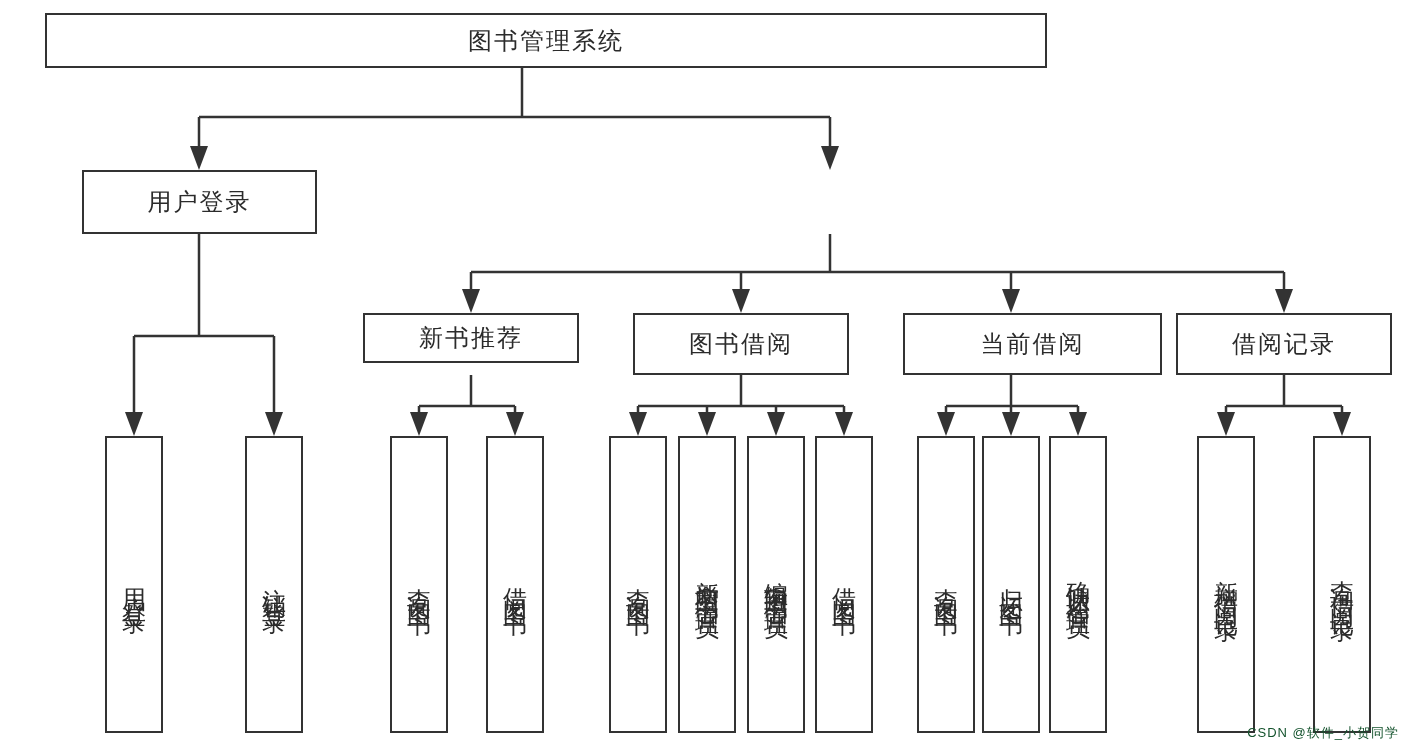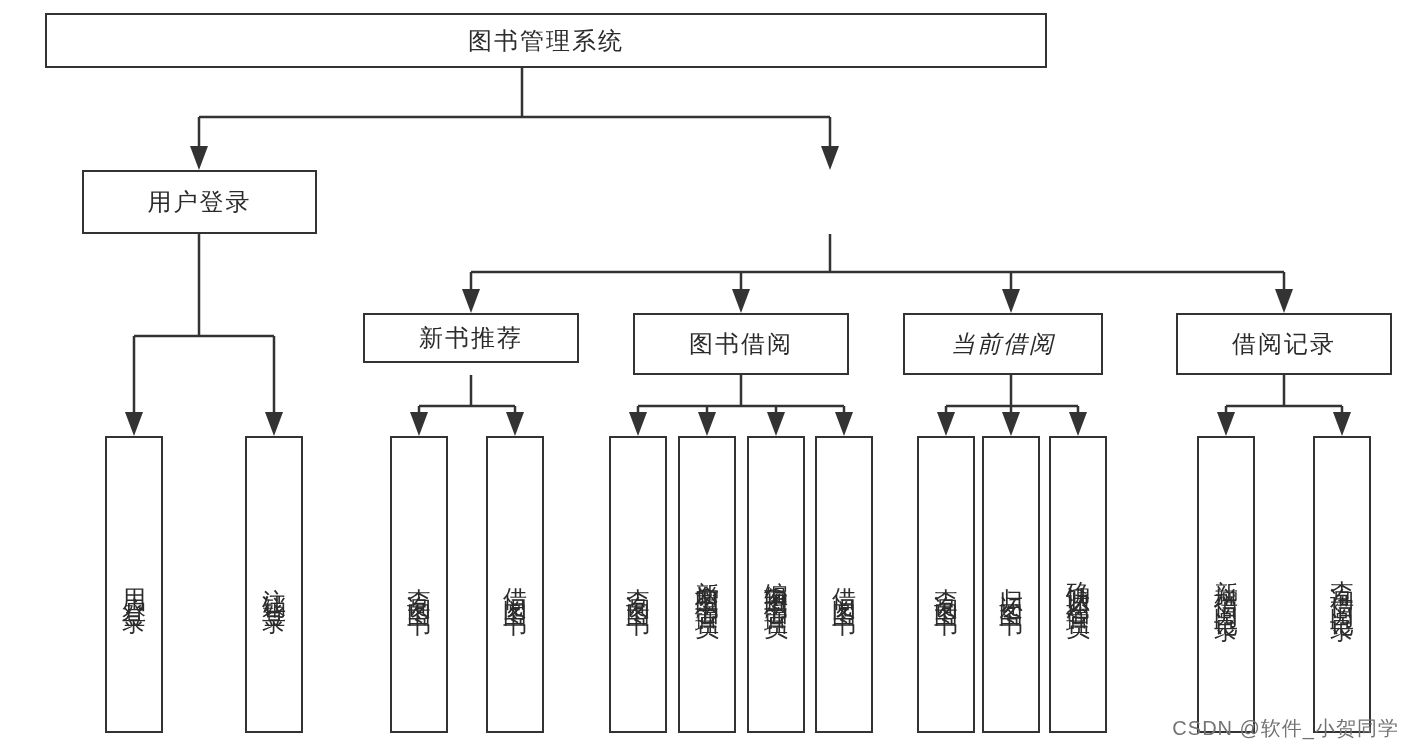--- a/index.html
+++ b/index.html
@@ -51,23 +51,23 @@
     font-size: 24px;
     letter-spacing: 8px;
     color: #2b2b2b;
     line-height: 1;
     white-space: nowrap;
   }
   .watermark {
     position: absolute;
     right: 6px;
     bottom: 5px;
-    font-size: 20px;
+    font-size: 13px;
     letter-spacing: 1px;
-    color: #737373;
+    color: #14532d;
     z-index: 5;
     white-space: nowrap;
   }
 </style>
 </head>
 <body>
 
 <div class="canvas">
 
   <svg class="connectors" viewBox="0 0 1405 747" xmlns="http://www.w3.org/2000/svg">
@@ -109,21 +109,21 @@
       <polygon points="1333,412 1351,412 1342,436"></polygon>
     </g>
   </svg>
 
   <div class="box" style="left:21px; top:13px; width:1002px; height:55px;margin-left:24px;">图书管理系统</div>
 
   <div class="box" style="left:82px; top:170px; width:235px; height:64px;">用户登录</div>
 
   <div class="box" style="left:363px; top:313px; width:216px; height:50px;">新书推荐</div>
   <div class="box" style="left:633px; top:313px; width:216px; height:62px;">图书借阅</div>
-  <div class="box" style="left:903px; top:313px; width:200px; height:62px;font-style:italic;">当前借阅</div>
+  <div class="box" style="left:903px; top:313px; width:259px; height:62px;">当前借阅</div>
   <div class="box" style="left:1176px; top:313px; width:216px; height:62px;">借阅记录</div>
 
   <div class="vbox" style="left:105px; top:436px; width:58px; height:297px;">
     <span class="vtext">用户登录</span>
   </div>
   <div class="vbox" style="left:245px; top:436px; width:58px; height:297px;">
     <span class="vtext">注销登录</span>
   </div>
 
   <div class="vbox" style="left:390px; top:436px; width:58px; height:297px;">

